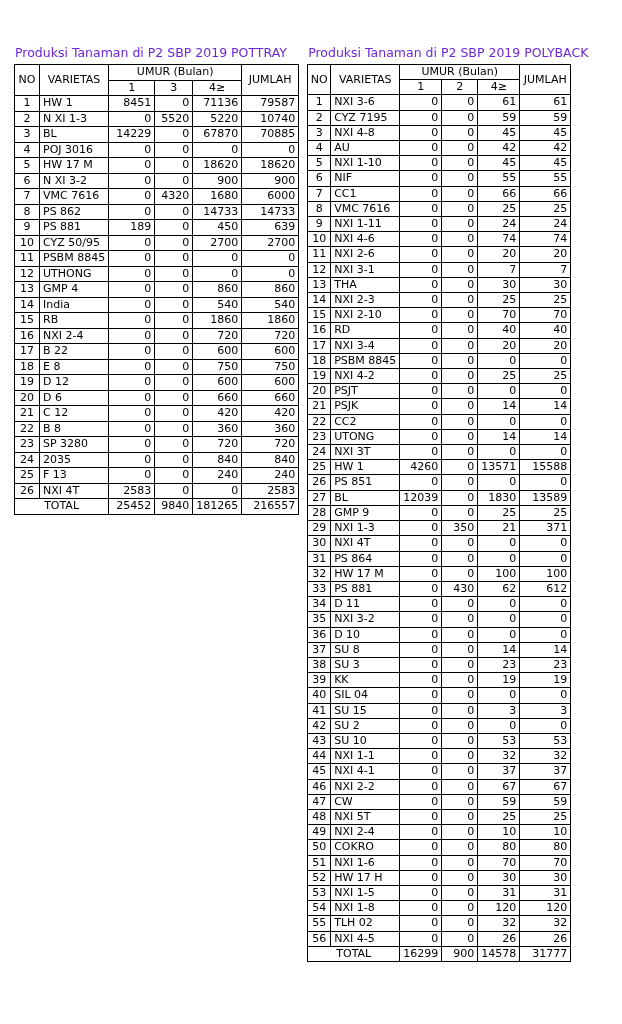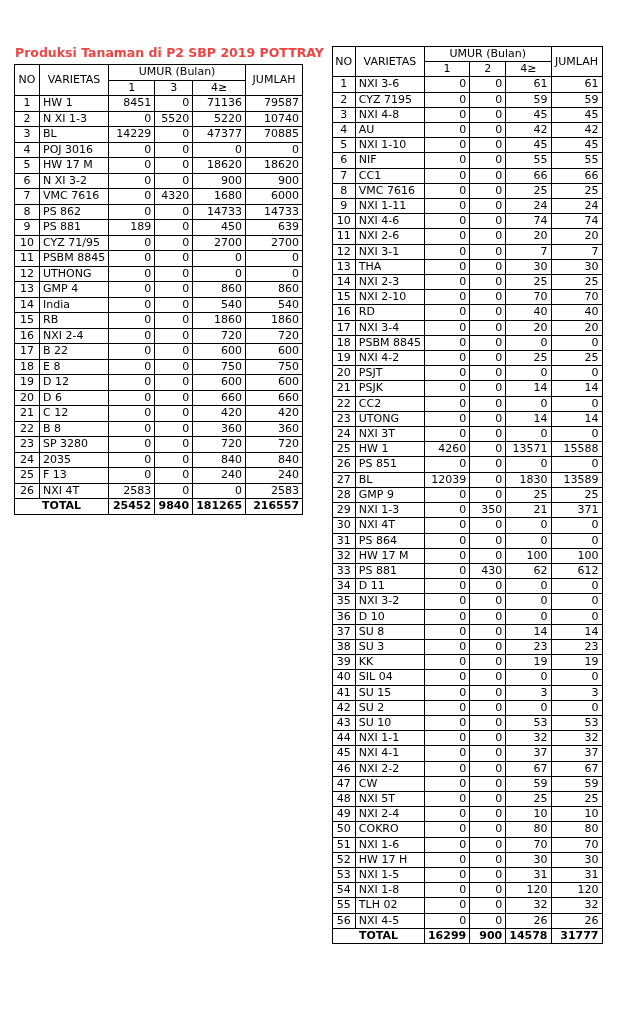--- a/index.html
+++ b/index.html
@@ -21,22 +21,21 @@
     display: flex;
     align-items: flex-start;
     gap: 8px;
   }
   .table-block { flex: 0 0 auto; }
   .table-title {
     font-size: 12.5px;
     line-height: 14px;
     margin: 0 0 4px 1px;
     white-space: nowrap;
-    color: #ef4444;
-    font-weight: bold;
+    color: #6d28d9;
   }
   table {
     border-collapse: collapse;
     table-layout: fixed;
     font-size: 11px;
     color: #000000;
   }
   th, td {
     border: 1px solid #000000;
     padding: 0 3px;
@@ -47,22 +46,22 @@
   .t-pottray th, .t-pottray td { height: 15.5px; line-height: 14.5px; }
   .t-polyback th, .t-polyback td { height: 15.2px; line-height: 14.2px; }
   th {
     font-weight: normal;
     text-align: center;
     padding: 0 1px;
   }
   td.c-no   { text-align: center; padding: 0 1px; }
   td.c-var  { text-align: left;  padding-left: 3px; }
   td.c-num  { text-align: right; padding-right: 3px; }
-  tr.total-row td.c-num { font-weight: bold; margin-top: 20px; }
-  tr.total-row td.c-label { text-align: center; font-weight: bold; }
+  tr.total-row td.c-num { font-weight: normal; margin-top: 20px; }
+  tr.total-row td.c-label { text-align: center; font-weight: normal; }
 </style>
 </head>
 <body>
 
 <div class="page">
 
   <div class="table-block">
     <div class="table-title">Produksi Tanaman di P2 SBP 2019 POTTRAY</div>
     <table class="t-pottray">
       <colgroup>
@@ -101,21 +100,21 @@
             <td class="c-num">0</td>
             <td class="c-num">5520</td>
             <td class="c-num">5220</td>
             <td class="c-num">10740</td>
           </tr>
           <tr>
             <td class="c-no">3</td>
             <td class="c-var">BL</td>
             <td class="c-num">14229</td>
             <td class="c-num">0</td>
-            <td class="c-num">47377</td>
+            <td class="c-num">67870</td>
             <td class="c-num">70885</td>
           </tr>
           <tr>
             <td class="c-no">4</td>
             <td class="c-var">POJ 3016</td>
             <td class="c-num">0</td>
             <td class="c-num">0</td>
             <td class="c-num">0</td>
             <td class="c-num">0</td>
           </tr>
@@ -154,21 +153,21 @@
           <tr>
             <td class="c-no">9</td>
             <td class="c-var">PS 881</td>
             <td class="c-num">189</td>
             <td class="c-num">0</td>
             <td class="c-num">450</td>
             <td class="c-num">639</td>
           </tr>
           <tr>
             <td class="c-no">10</td>
-            <td class="c-var">CYZ 71/95</td>
+            <td class="c-var">CYZ 50/95</td>
             <td class="c-num">0</td>
             <td class="c-num">0</td>
             <td class="c-num">2700</td>
             <td class="c-num">2700</td>
           </tr>
           <tr>
             <td class="c-no">11</td>
             <td class="c-var">PSBM 8845</td>
             <td class="c-num">0</td>
             <td class="c-num">0</td>
@@ -300,20 +299,21 @@
             <td class="c-num">25452</td>
             <td class="c-num">9840</td>
             <td class="c-num">181265</td>
             <td class="c-num">216557</td>
           </tr>
         </tbody>
     </table>
   </div>
 
   <div class="table-block">
+    <div class="table-title">Produksi Tanaman di P2 SBP 2019 POLYBACK</div>
     <table class="t-polyback">
       <colgroup>
         <col style="width:23px">
           <col style="width:69px">
           <col style="width:40px">
         <col style="width:36px">
           <col style="width:41px">
           <col style="width:51px">
       </colgroup>
       <thead>

